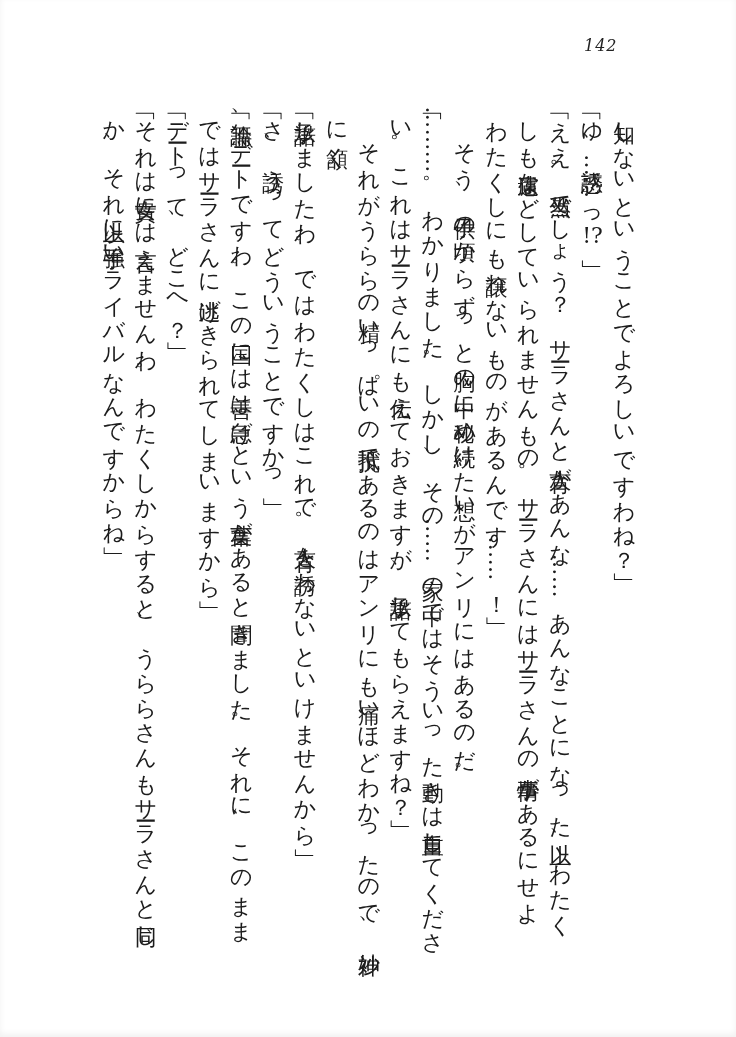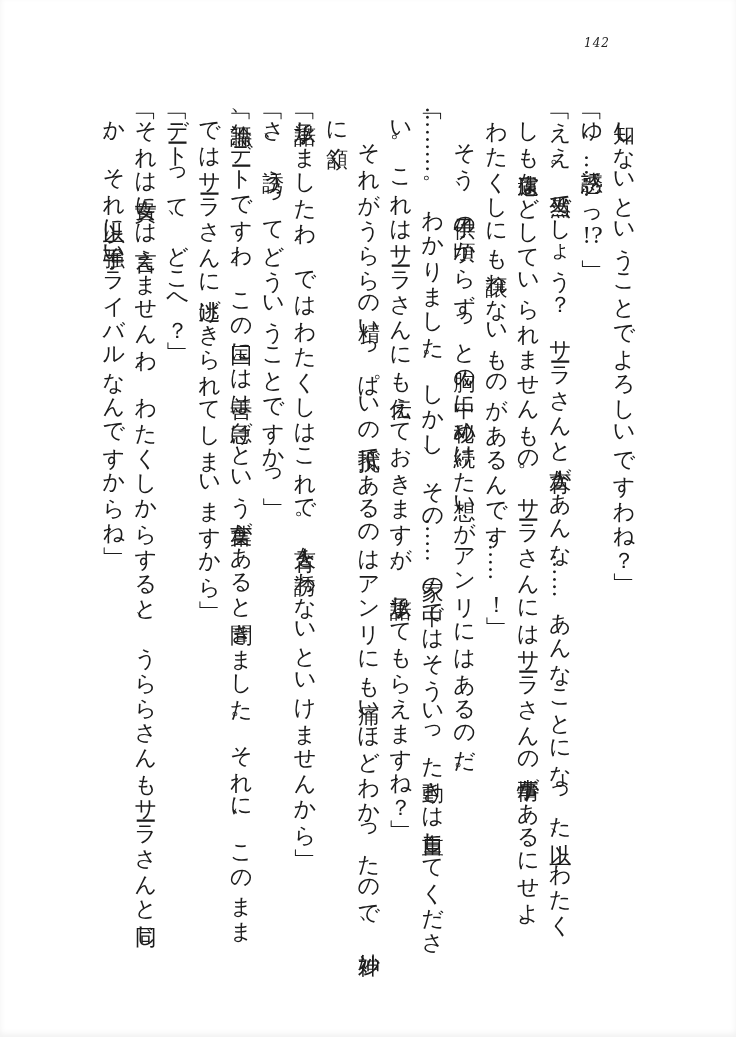--- a/index.html
+++ b/index.html
@@ -14,21 +14,21 @@
     background: #ffffff;
     overflow: hidden;
     font-family: "DejaVu Serif", "Liberation Serif", serif;
     color: #1c1c1c;
     box-shadow: inset 0 -3px 6px rgba(0,0,0,0.06);
   }
   .page-number {
     position: absolute;
     top: 36px;
     left: 584px;
-    font-size: 12px;
+    font-size: 16px;
     font-style: italic;
     letter-spacing: 1px;
     color: #222222;
   }
   .v-text {
     position: absolute;
     top: 106px;
     right: 96px;
     height: 844px;
     writing-mode: vertical-rl;

